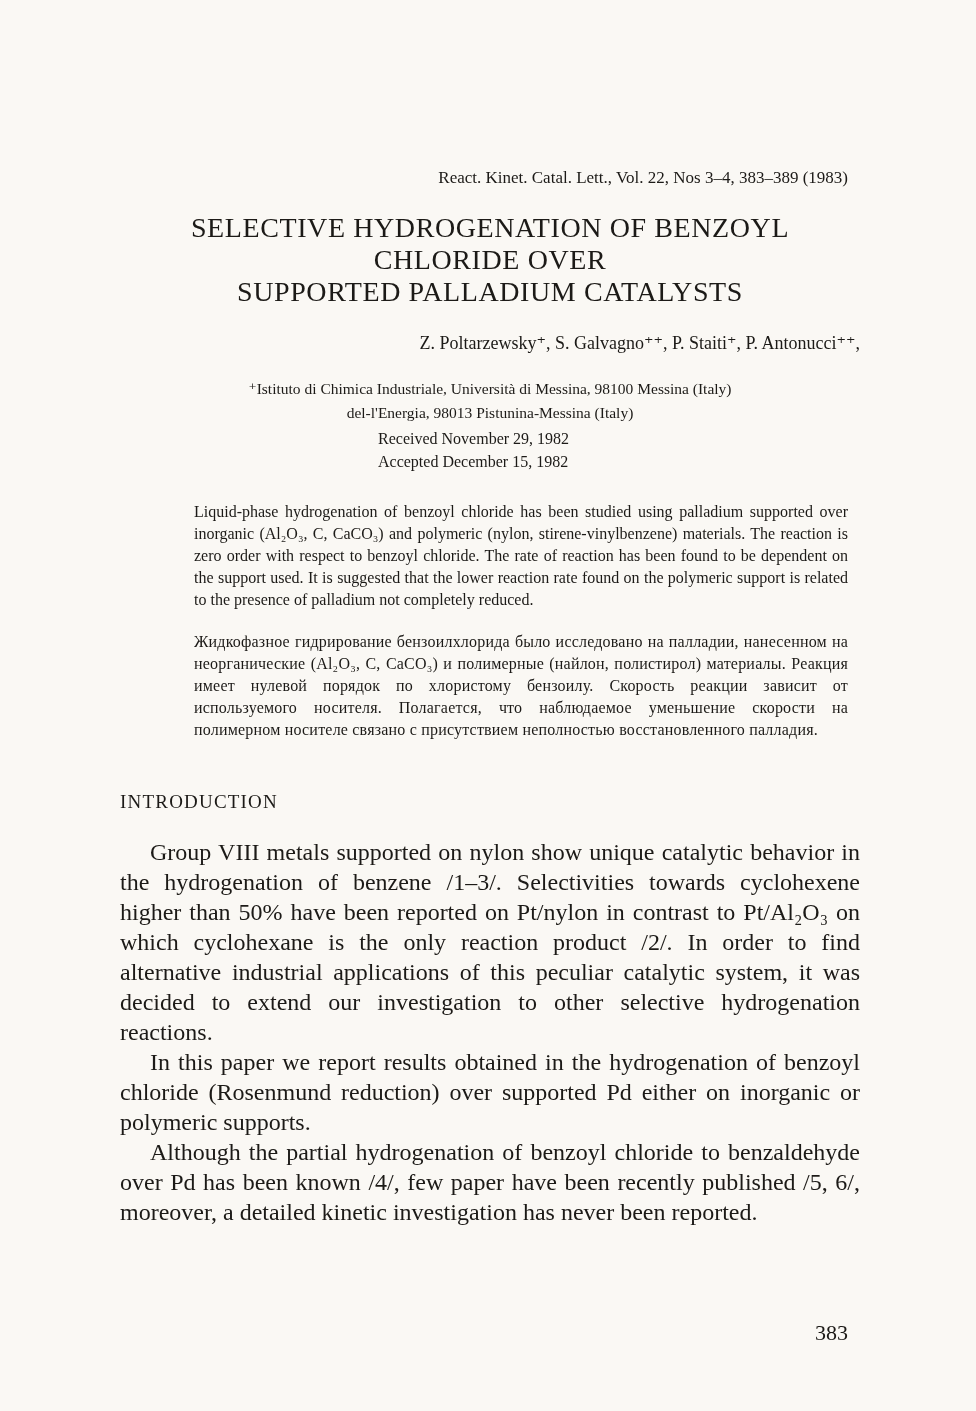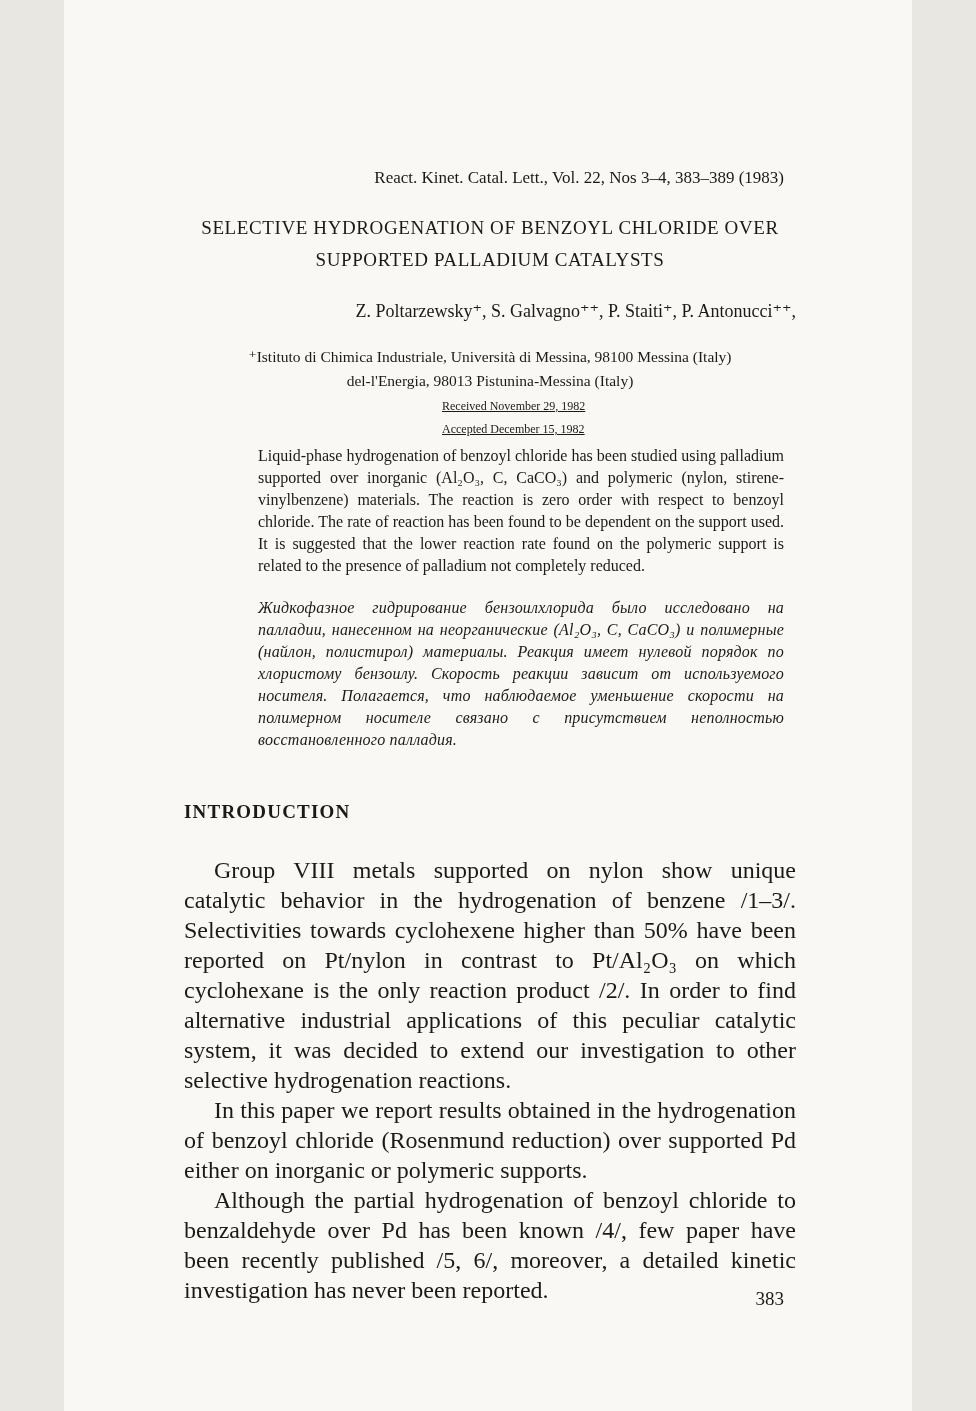--- a/index.html
+++ b/index.html
@@ -2,94 +2,92 @@
 <html><head>
 <meta charset="utf-8">
 <style>
   html, body {
     margin: 0;
     padding: 0;
     background: #e9e7e2;
   }
   .page {
     position: relative;
-    width: 848px;
+    width: 976px;
     height: 1411px;
     margin: 0 auto;
     background: #faf8f4;
     color: #1c1a17;
     font-family: "Liberation Serif", "DejaVu Serif", serif;
     box-sizing: border-box;
     padding: 168px 116px 0 120px;
     overflow: hidden;
   }
   .journal-header {
     font-size: 17px;
     line-height: 20px;
     text-align: right;
     padding-right: 12px;
     margin-bottom: 24px;
     white-space: nowrap;
   }
   .title {
     text-align: center;
-    font-size: 19px;
+    font-size: 28px;
     line-height: 32px;
     letter-spacing: 0.6px;
     margin-bottom: 22px;
   }
   .authors {
     text-align: right;
     font-size: 18px;
     line-height: 27px;
     margin-bottom: 20px;
   }
   .affiliations {
     text-align: center;
     font-size: 15.5px;
     line-height: 24px;
     margin-bottom: 2px;
   }
   .dates {
-    font-size: 12px;
+    font-size: 16px;
     line-height: 23px;
     margin-left: 258px;
-    margin-bottom: 4px;
-    text-decoration: underline;
+    margin-bottom: 28px;
   }
   .abstract {
     font-size: 16px;
     line-height: 22px;
     text-align: justify;
     margin: 0 12px 20px 74px;
   }
   .abstract-ru {
     margin-bottom: 48px;
     letter-spacing: 0.2px;
-    font-style: italic;
   }
   .section-heading {
     font-size: 19px;
     line-height: 26px;
-    font-weight: bold;
+    font-weight: normal;
     letter-spacing: 1.2px;
-    margin: 0 0 30px 0;
+    margin: 0 0 22px 0;
   }
   .body-para {
     font-size: 24px;
     line-height: 30px;
     text-align: justify;
     text-indent: 30px;
     margin: 0;
   }
   .page-number {
     position: absolute;
-    top: 1288px;
+    top: 1320px;
     right: 128px;
-    font-size: 19px;
+    font-size: 22px;
   }
 </style>
 </head>
 <body>
 
 <div class="page">
 
   <div class="journal-header">React. Kinet. Catal. Lett., Vol. 22, Nos 3–4, 383–389 (1983)</div>
 
   <div class="title">

